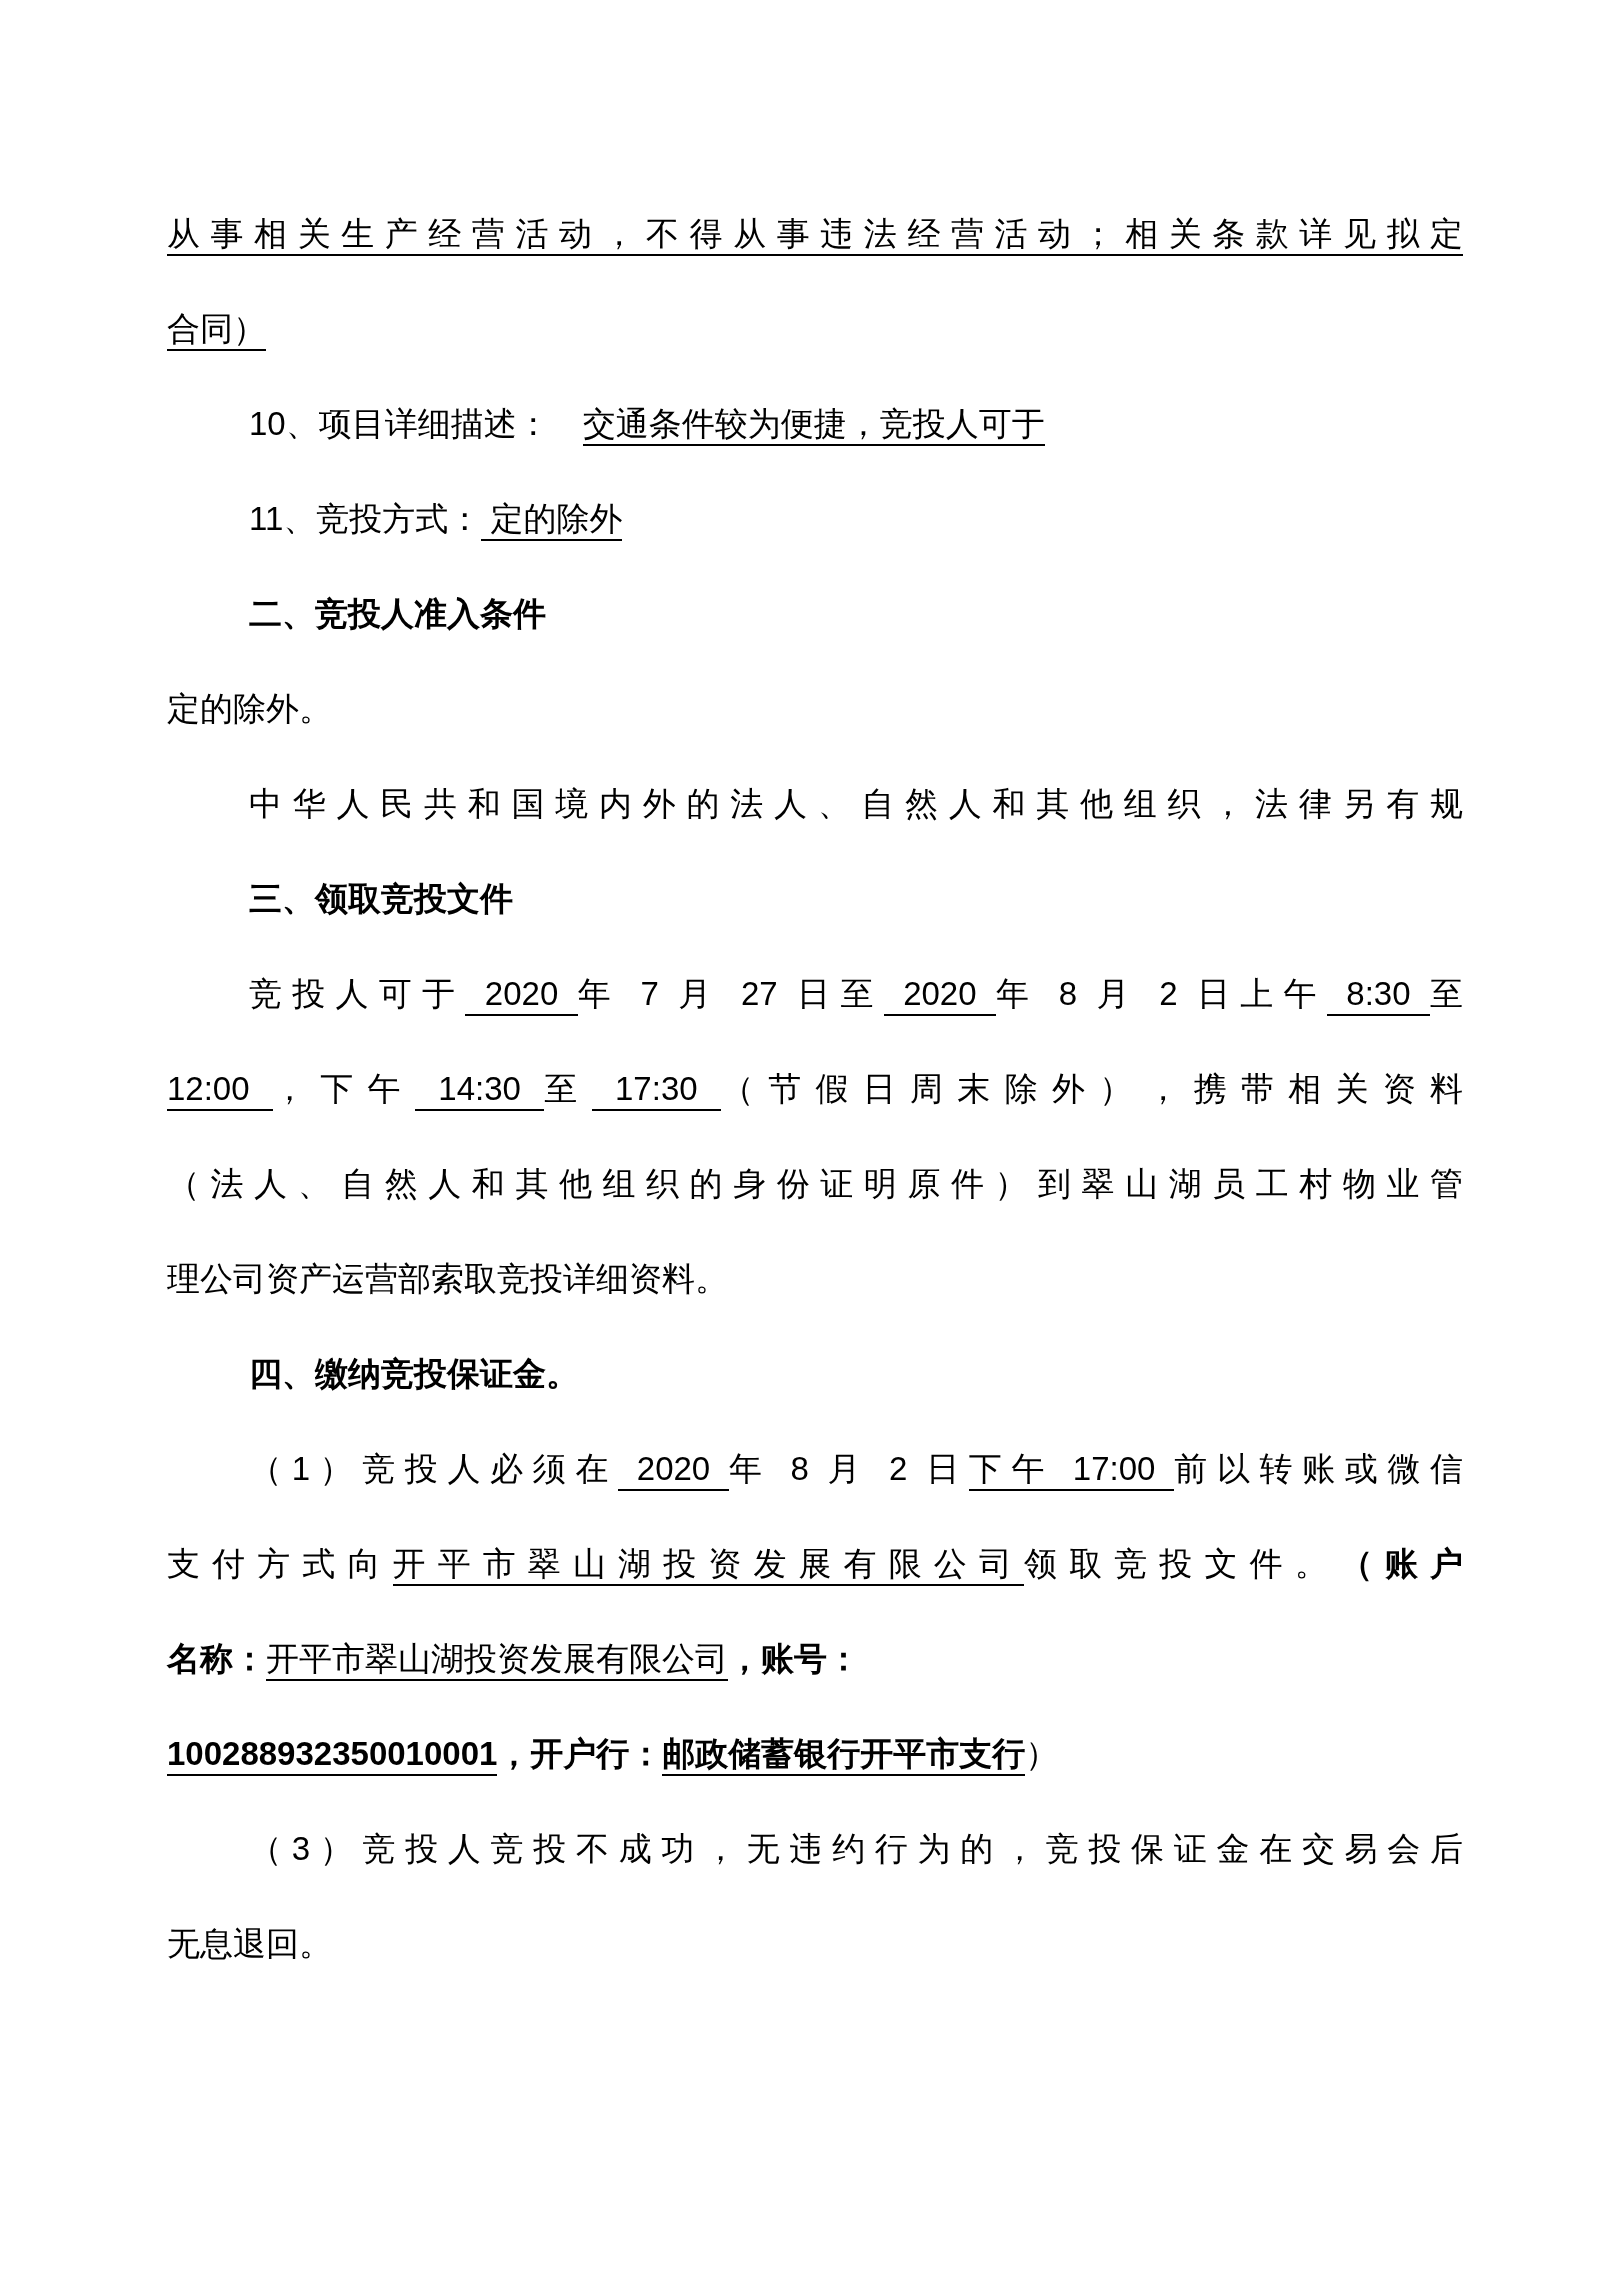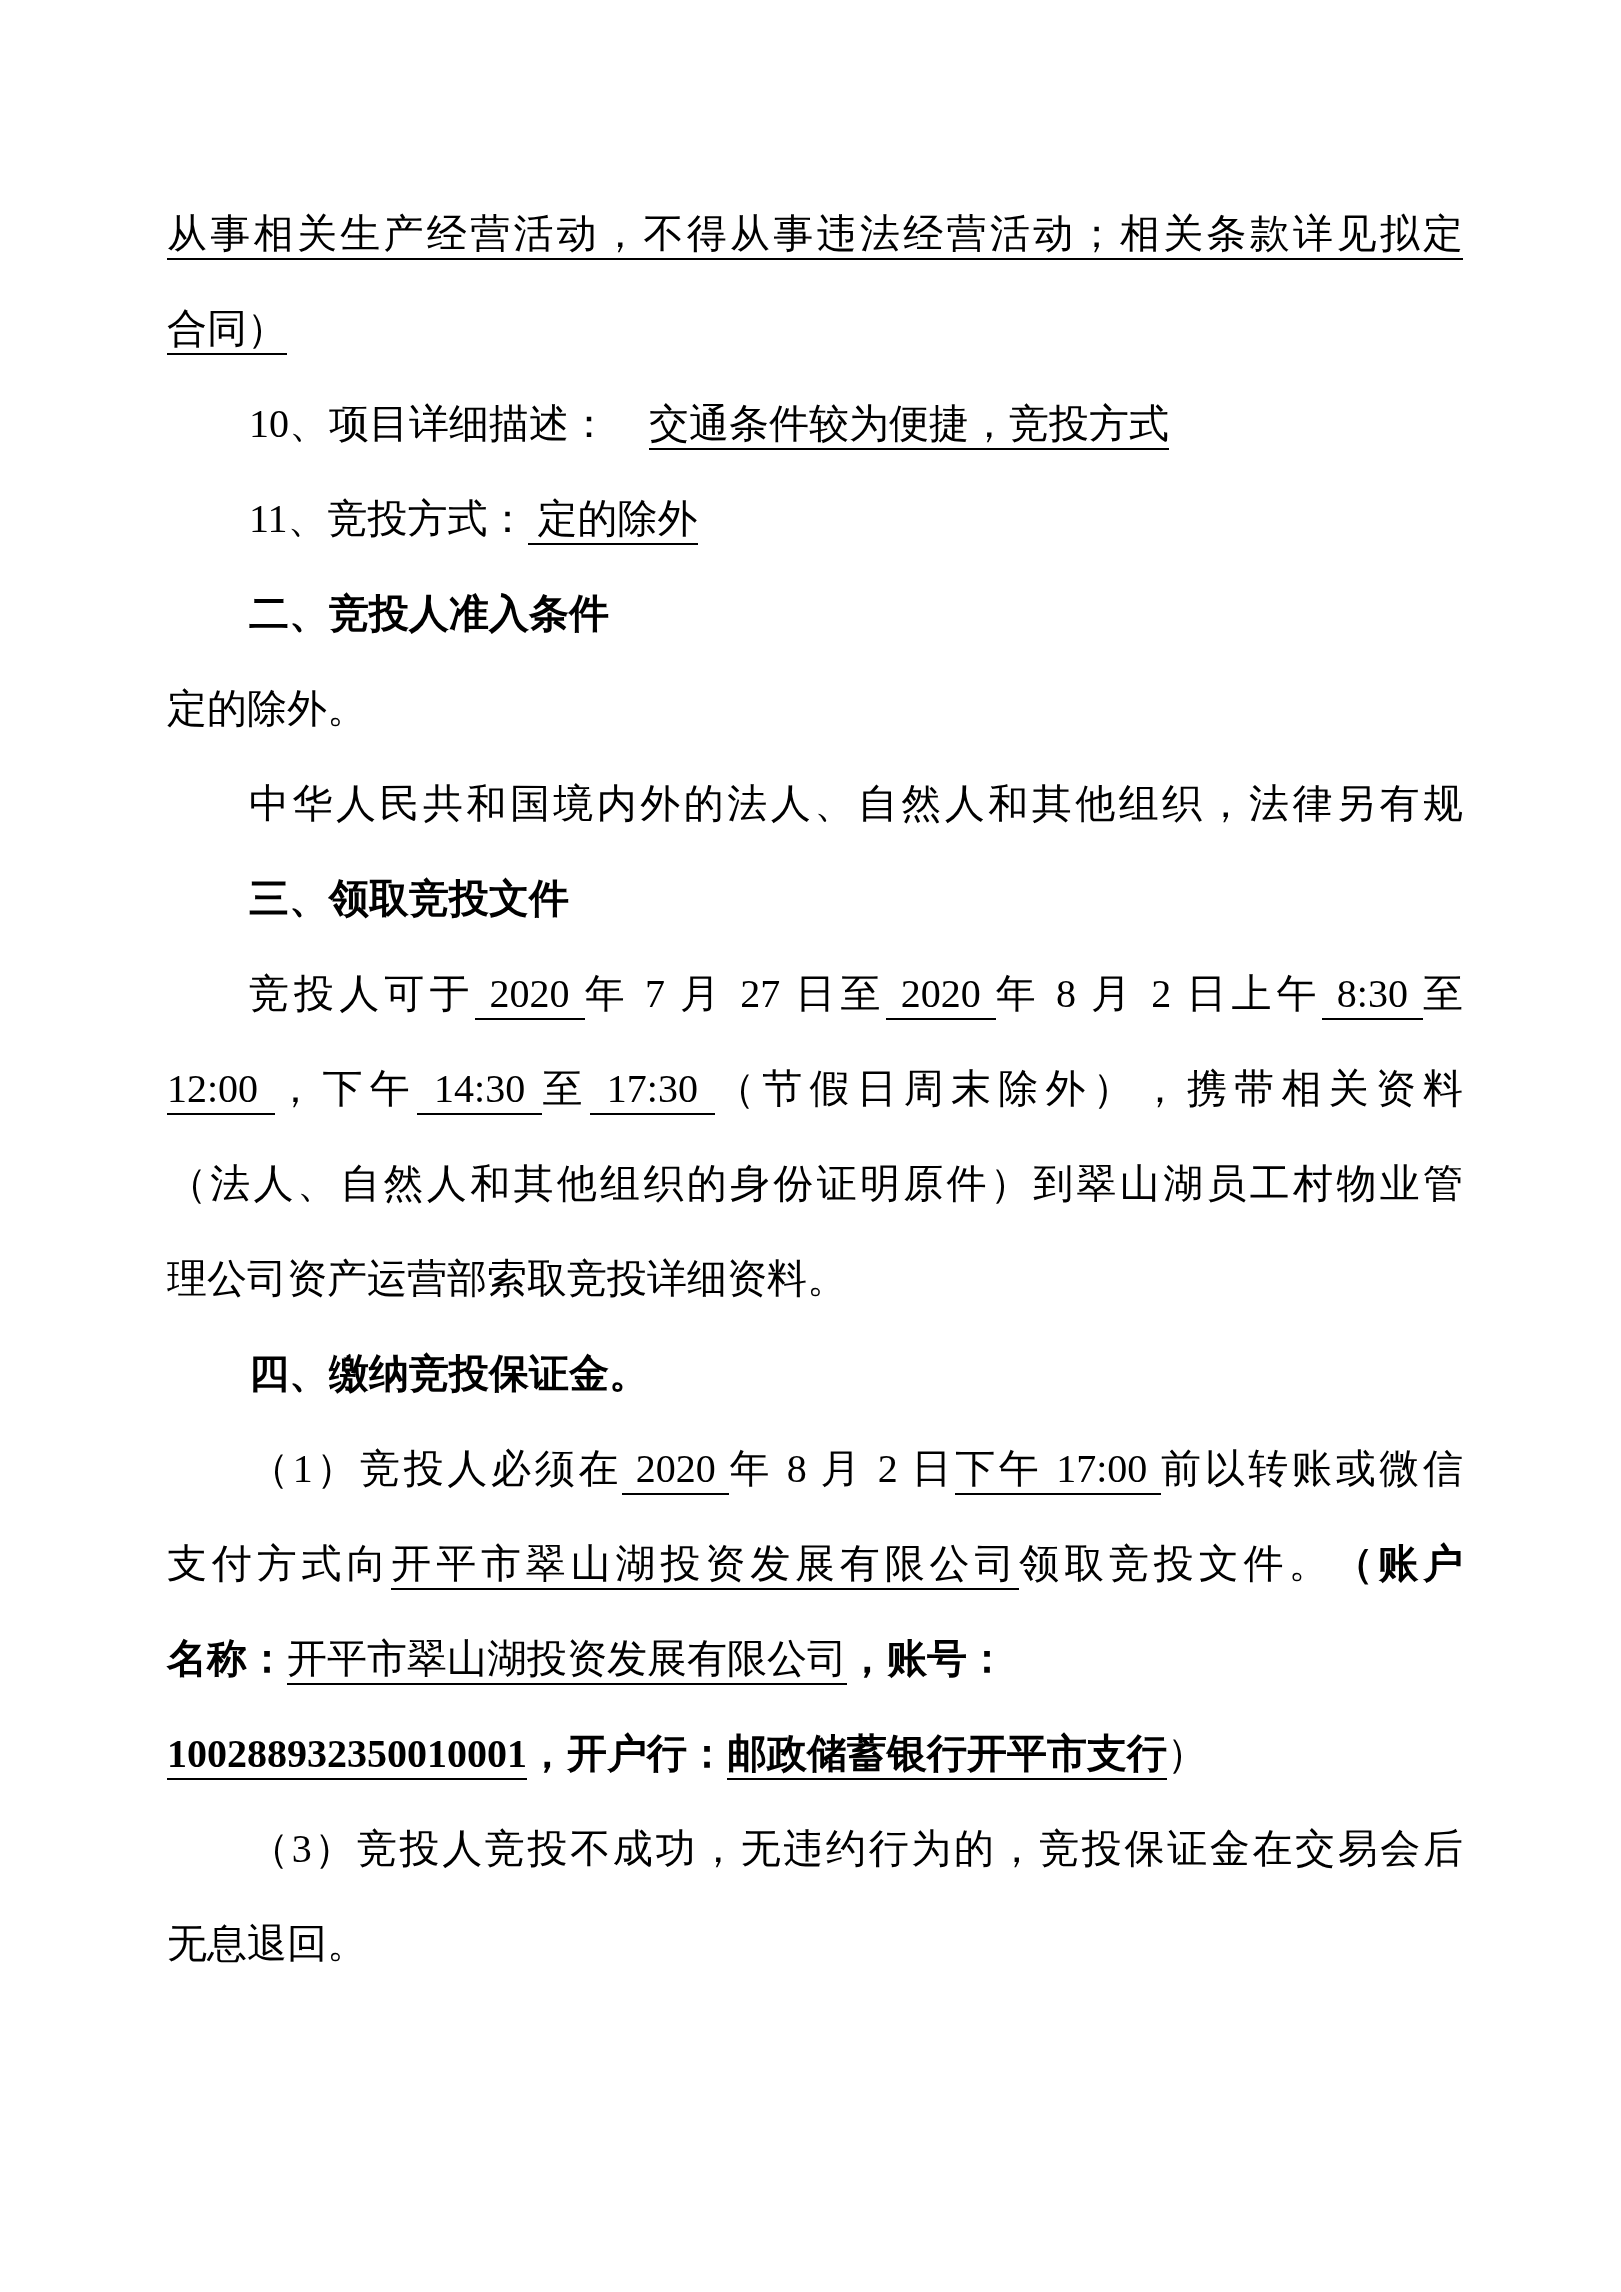--- a/index.html
+++ b/index.html
@@ -14,22 +14,22 @@
     background: #ffffff;
     overflow: hidden;
   }
   .content {
     position: absolute;
     left: 167px;
     top: 186px;
     width: 1296px;
   }
   .line {
-    font-family: Liberation Serif, serif;
-    font-size: 40px;
+    font-family: Liberation Sans, sans-serif;
+    font-size: 33px;
     line-height: 95px;
     height: 95px;
     color: #000000;
     white-space: nowrap;
   }
   .line.fill {
     text-align: justify;
     text-align-last: justify;
   }
   .line.indent {
@@ -44,21 +44,21 @@
     text-align: center;
   }
 </style>
 </head>
 <body>
 
 <div class="page">
   <div class="content">
       <div class="line fill"><span class="seg u">从事相关生产经营活动，不得从事违法经营活动；相关条款详见拟定</span></div>
       <div class="line"><span class="seg u">合同）</span></div>
-      <div class="line indent"><span class="seg">10、项目详细描述：　</span><span class="seg u">交通条件较为便捷，竞投方式</span></div>
+      <div class="line indent"><span class="seg">10、项目详细描述：　</span><span class="seg u">交通条件较为便捷，竞投人可于</span></div>
       <div class="line indent"><span class="seg">11、竞投方式：</span><span class="seg u"> 定的除外</span></div>
       <div class="line indent"><span class="seg b">二、竞投人准入条件</span></div>
       <div class="line"><span class="seg">定的除外。</span></div>
       <div class="line indent fill"><span class="seg">中华人民共和国境内外的法人、自然人和其他组织，法律另有规</span></div>
       <div class="line indent"><span class="seg b">三、领取竞投文件</span></div>
       <div class="line indent fill"><span class="seg">竞投人可于</span><span class="seg u"> 2020 </span><span class="seg">年 7 月 27 日至</span><span class="seg u"> 2020 </span><span class="seg">年 8 月 2 日上午</span><span class="seg u"> 8:30 </span><span class="seg">至</span></div>
       <div class="line fill"><span class="seg u">12:00 </span><span class="seg">，下午</span><span class="seg u"> 14:30 </span><span class="seg">至</span><span class="seg u"> 17:30 </span><span class="seg">（节假日周末除外），携带相关资料</span></div>
       <div class="line fill"><span class="seg">（法人、自然人和其他组织的身份证明原件）到翠山湖员工村物业管</span></div>
       <div class="line"><span class="seg">理公司资产运营部索取竞投详细资料。</span></div>
       <div class="line indent"><span class="seg b">四、缴纳竞投保证金。</span></div>

